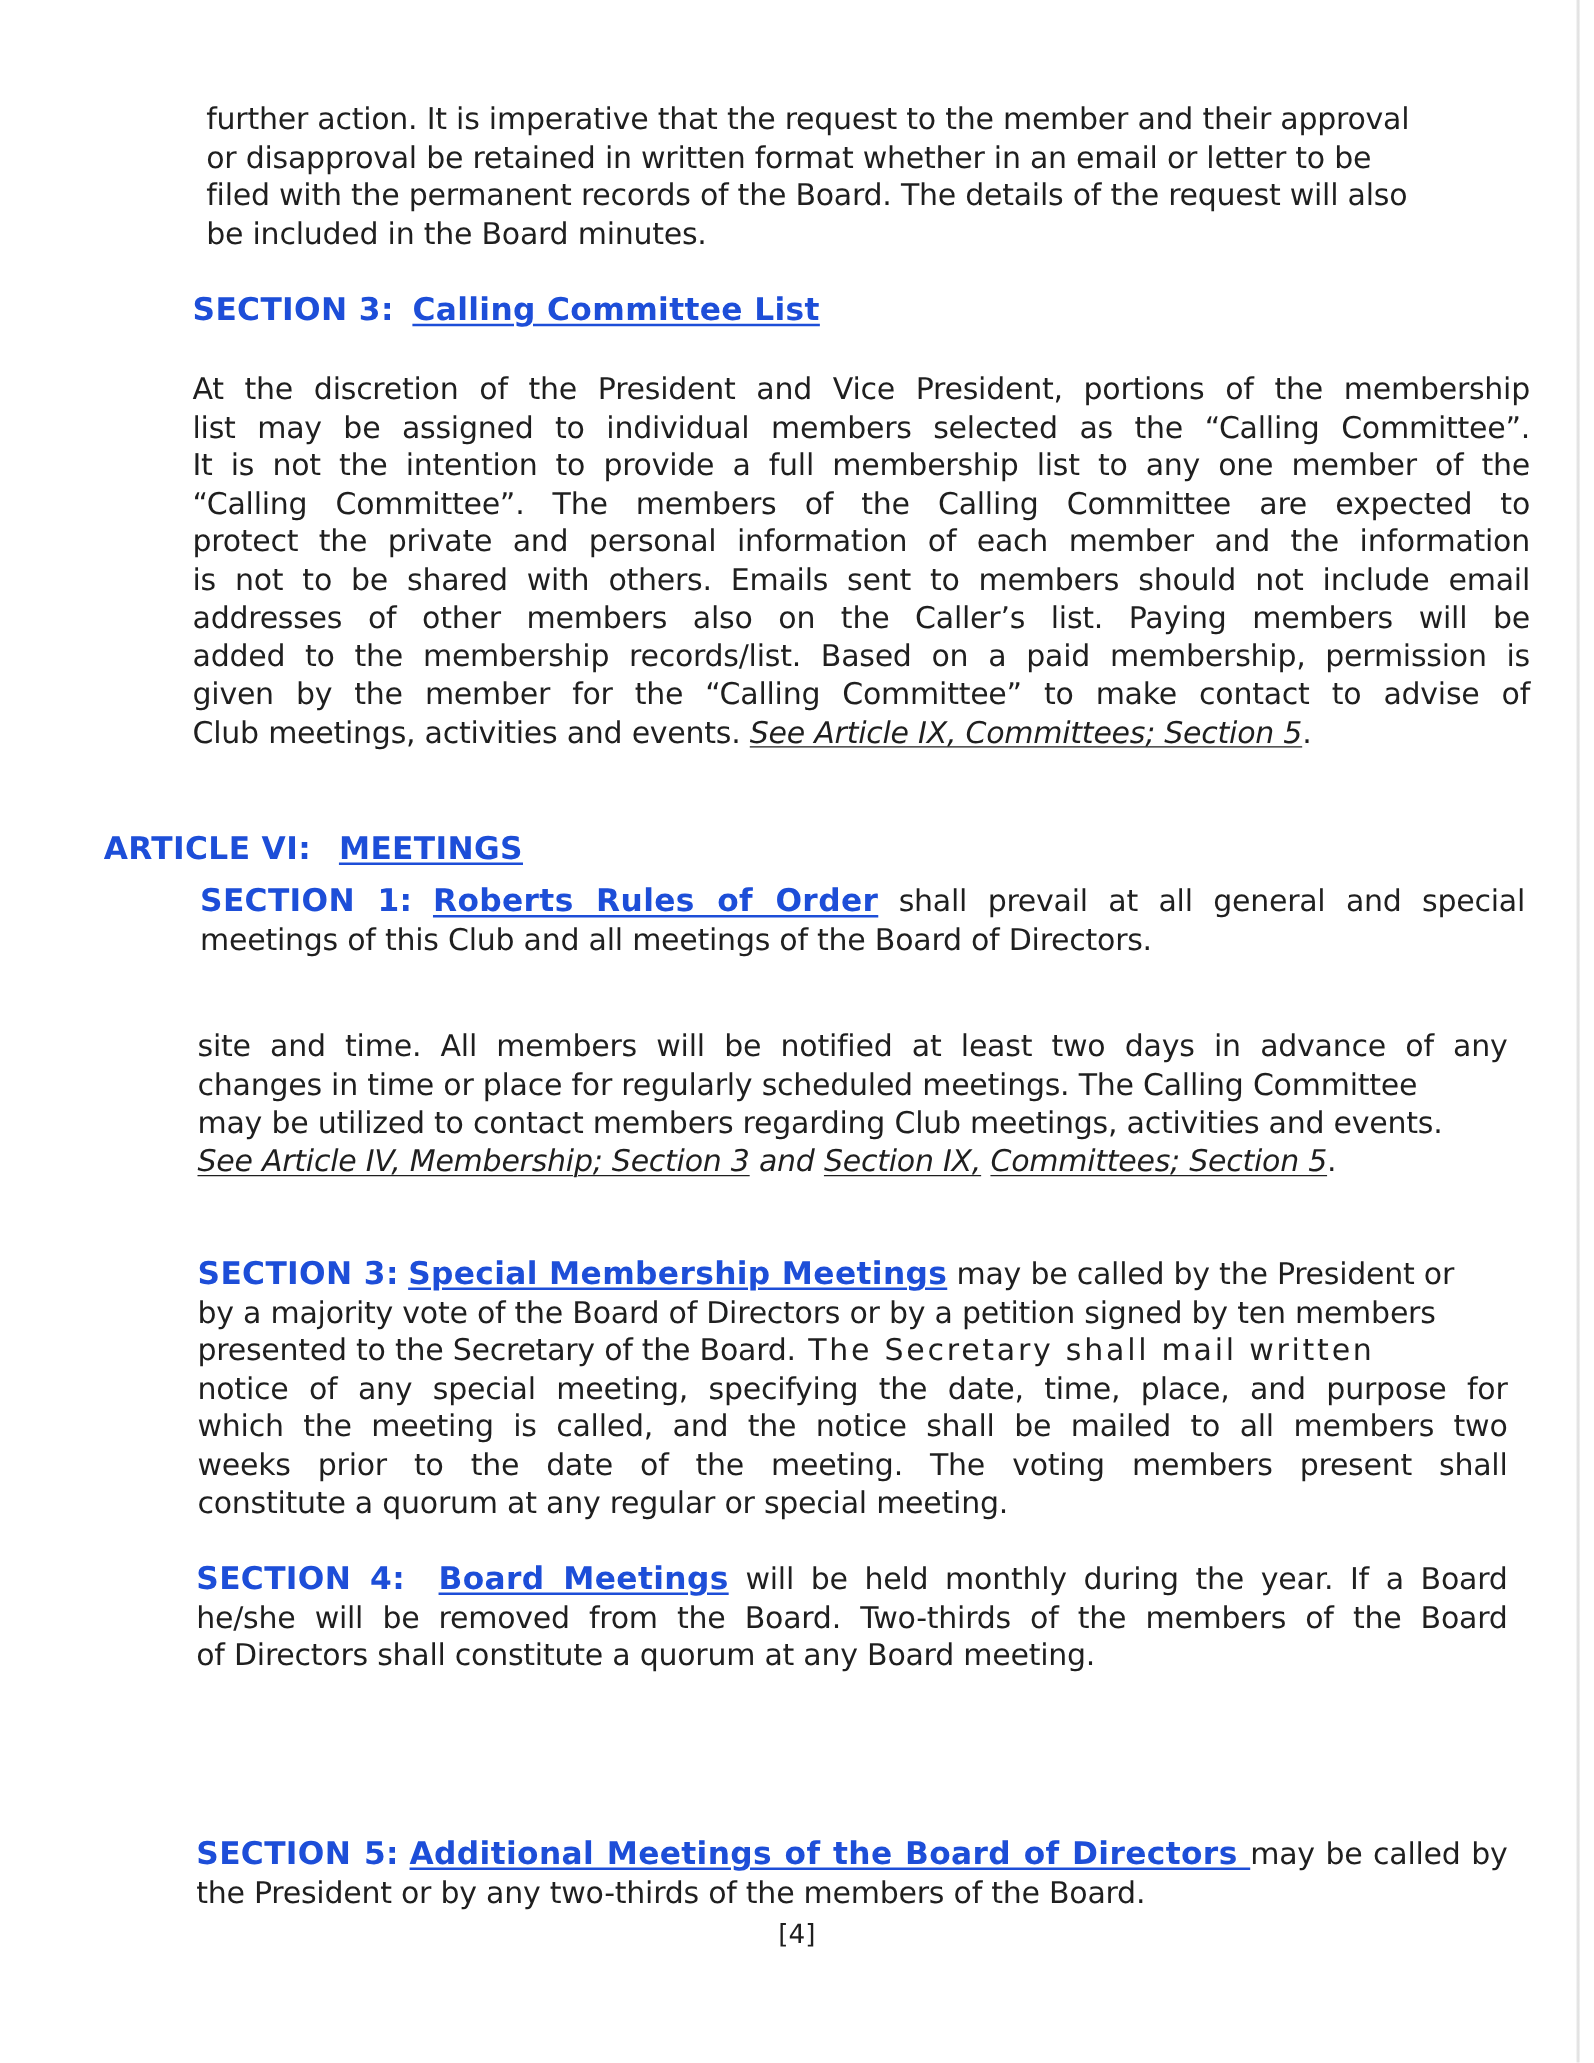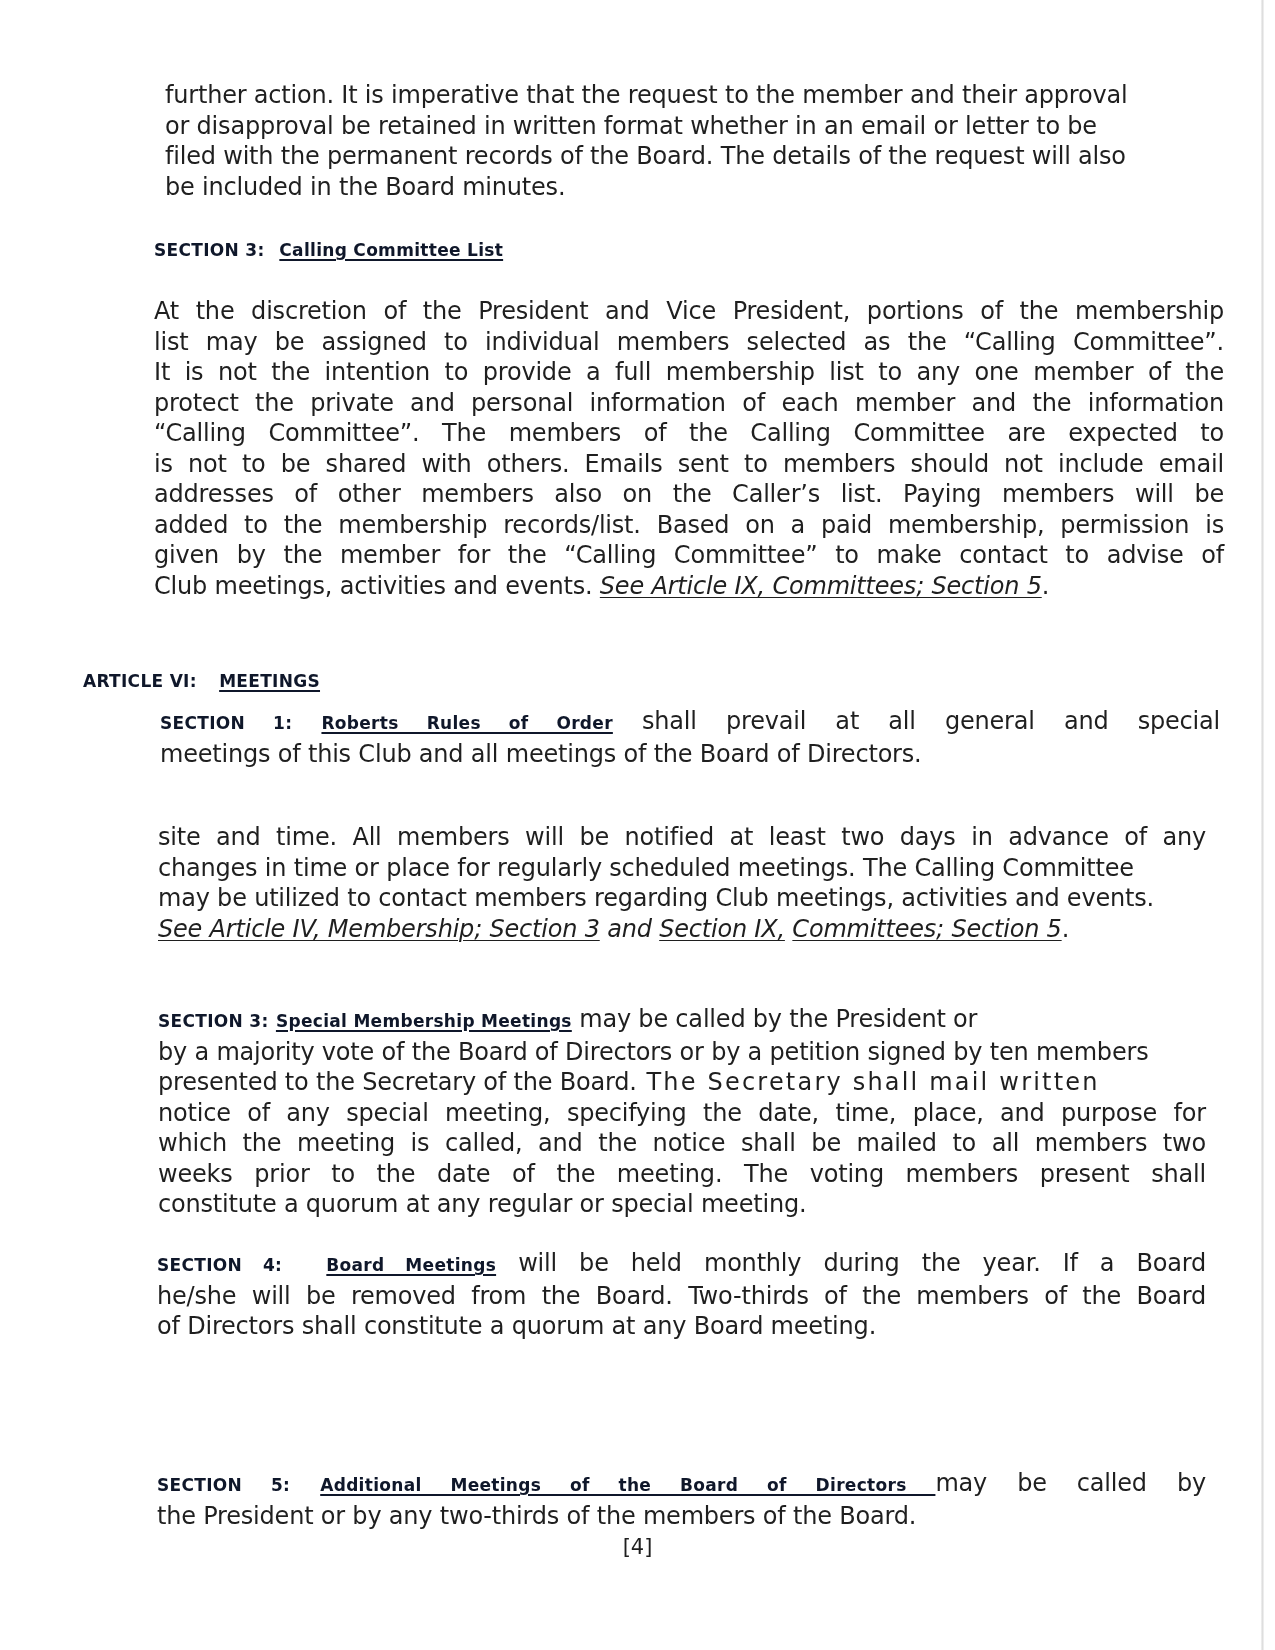--- a/index.html
+++ b/index.html
@@ -8,21 +8,21 @@
     font-family: "DejaVu Sans", sans-serif; color: #1f1f1f;
   }
   .scan-edge {
     position: absolute; left: 1261px; top: 0; width: 3px; height: 1650px;
     background: linear-gradient(to right, #f2f2f2, #dedede, #f4f4f4);
   }
   .block { position: absolute; font-size: 24px; line-height: 30.5px; letter-spacing: -0.2px; }
   .para { text-align: justify; }
   .line { display: block; white-space: nowrap; }
   .justify-line { display: block; text-align: justify; text-align-last: justify; white-space: normal; }
-  .hd { font-family: "DejaVu Sans", sans-serif; font-weight: bold; color: #0f172a; font-size: 17px; letter-spacing: 0.3px; }
+  .hd { font-family: "DejaVu Sans", sans-serif; font-weight: bold; color: #1d4ed8; font-size: 25px; letter-spacing: 0.3px; }
   .ul { text-decoration: underline; text-decoration-thickness: 2px; text-underline-offset: 3px; }
   .ref { font-style: italic; text-decoration: underline; text-decoration-thickness: 1px; text-underline-offset: 3px; text-align: right; }
   .mono-ish { letter-spacing: 2.2px; }
   .pagenum { position: absolute; top: 1535px; left: 0; width: 1275px; text-align: center; font-size: 21px; }
 </style>
 </head>
 <body>
 
 <div class="scan-edge"></div>
 
@@ -35,22 +35,22 @@
 
 <div class="block" style="left:154px; top:233px;">
   <span class="hd">SECTION 3:</span>&nbsp;
   <span class="hd ul">Calling Committee List</span>
 </div>
 
 <div class="block" style="left:154px; top:296px; width:1070px;">
   <span class="justify-line">At the discretion of the President and Vice President, portions of the membership</span>
   <span class="justify-line">list may be assigned to individual members selected as the “Calling Committee”.</span>
   <span class="justify-line">It is not the intention to provide a full membership list to any one member of the</span>
+  <span class="justify-line">“Calling Committee”.  The members of the Calling Committee are expected to</span>
   <span class="justify-line">protect the private and personal information of each member and the information</span>
-  <span class="justify-line">“Calling Committee”.  The members of the Calling Committee are expected to</span>
   <span class="justify-line">is not to be shared with others. Emails sent to members should not include email</span>
   <span class="justify-line">addresses of other members also on the Caller’s list. Paying    members    will    be</span>
   <span class="justify-line">added to the membership records/list.  Based on a paid membership, permission is</span>
   <span class="justify-line">given by the member for the “Calling Committee” to make  contact  to  advise  of</span>
   <span class="line"><span>Club meetings, activities and events. </span><span class="ref">See Article IX, Committees; Section 5</span><span>.</span></span>
 </div>
 
 <div class="block" style="left:83px; top:664px;">
   <span class="hd">ARTICLE VI:</span>&nbsp;&nbsp;
   <span class="hd ul">MEETINGS</span>

